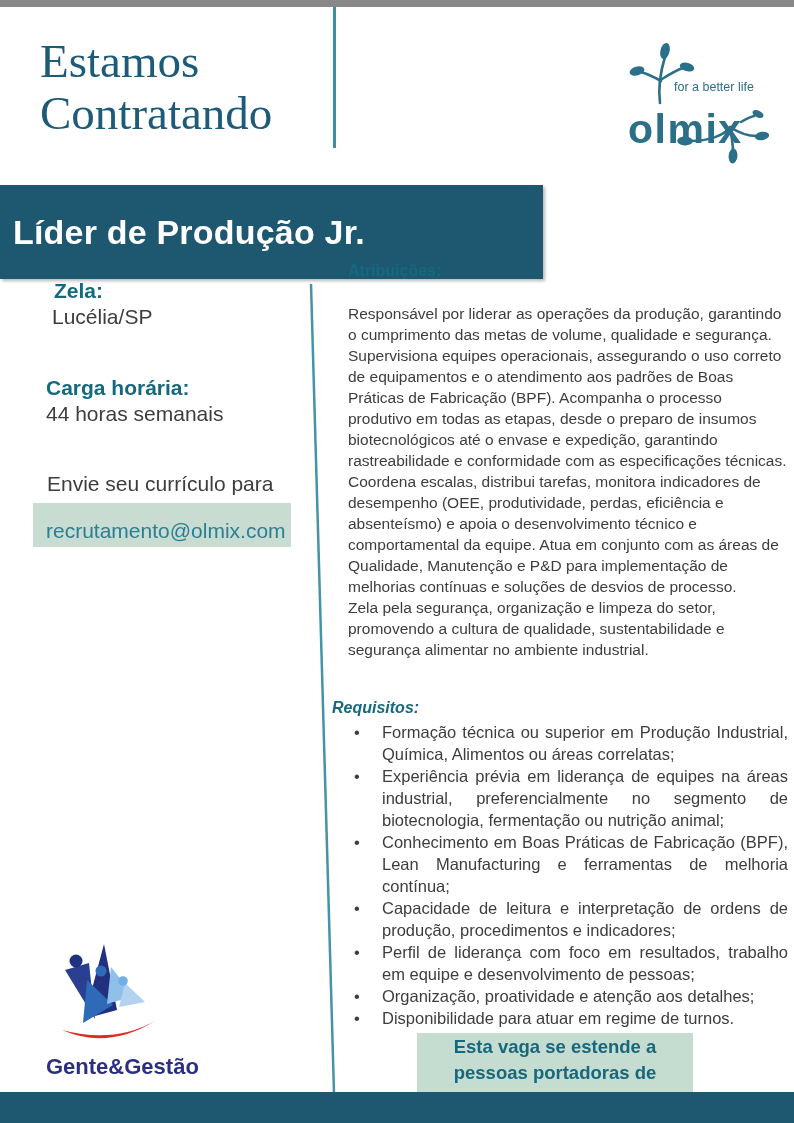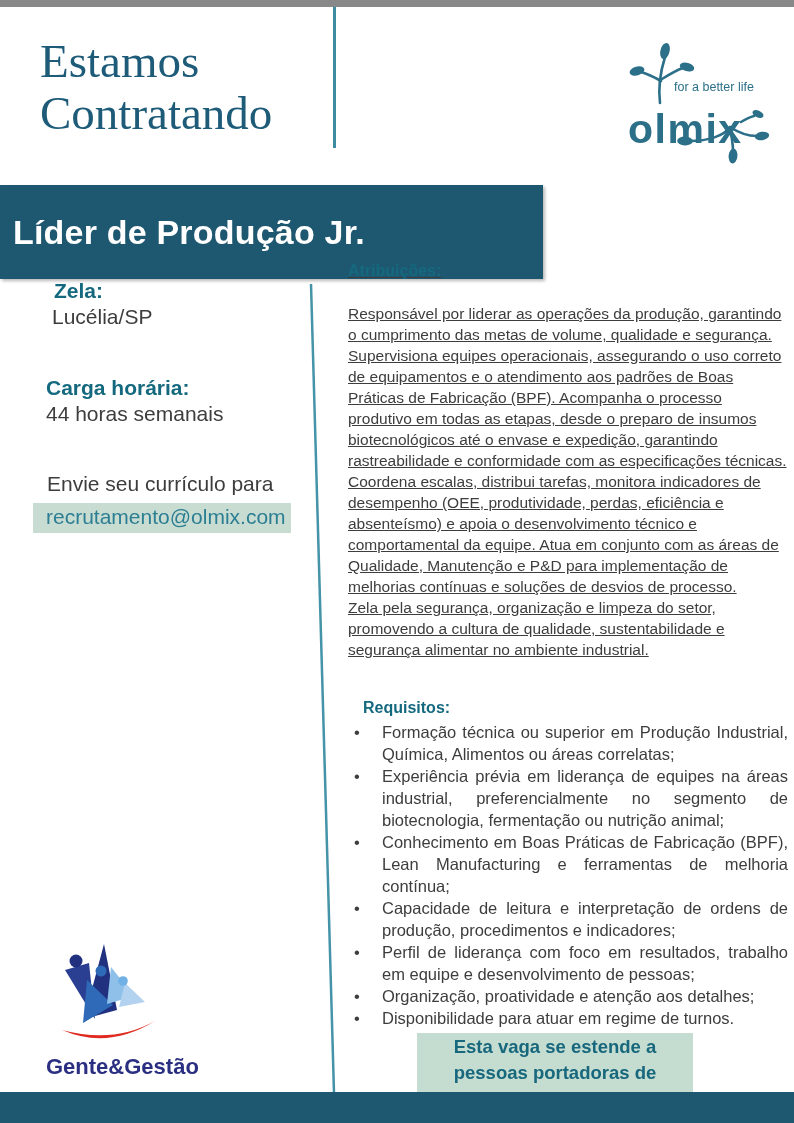--- a/index.html
+++ b/index.html
@@ -31,32 +31,32 @@
   .left-col{position:absolute;left:46px;top:272px;width:265px;}
   .label-teal{color:#15697f;font-weight:700;font-size:21px;margin:0;}
   .value-gray{color:#3d3d3d;font-size:21px;margin:2px 0 0 0;}
   .loc-label{margin-left:8px;}
   .loc-value{margin-left:6px;}
   .block-hours{margin-top:47px;}
   .block-apply{margin-top:46px;font-size:21px;}
   .apply-intro{margin:0 0 0 1px;}
   .email-highlight{
     display:inline-block;margin-top:7px;margin-left:-13px;
-    background:#c8dcd2;color:#2c7e93;padding:2px 5px 4px 13px;
+    background:#c8dcd2;color:#2c7e93;padding:16px 5px 4px 13px;
   }
   .apply-line2{margin-top:7px;}
   .subject-teal{color:#2c7e93;}
   
   .divider-svg{position:absolute;left:0;top:0;width:794px;height:1123px;pointer-events:none;}
   
-  .right-col{position:absolute;left:348px;top:255px;width:440px;text-decoration:underline;}
+  .right-col{position:absolute;left:348px;top:255px;width:440px;}
   .section-heading{color:#15697f;font-weight:700;font-size:16px;margin:0;}
   .attr-paragraphs{margin-top:23px;font-size:15.5px;line-height:21px;color:#3d3d3d;}
   .attr-paragraphs p{margin:0;}
-  .req-heading{position:absolute;left:363px;top:692px;}
+  .req-heading{position:absolute;left:332px;top:692px;font-style:italic;}
   .req-list{position:absolute;left:348px;top:714px;width:440px;
     font-size:16.5px;line-height:22px;text-align:justify;}
   .req-item{position:relative;padding-left:34px;margin:0;}
   .req-item .bullet{position:absolute;left:6px;top:0;text-align:left;}
   .inclusion-banner{
     position:absolute;left:417px;top:1026px;width:272px;
     background:#c5dcd1;color:#17677d;font-weight:700;
     font-size:18.5px;line-height:26px;text-align:center;padding:1px 2px 3px 2px;
   }
   

